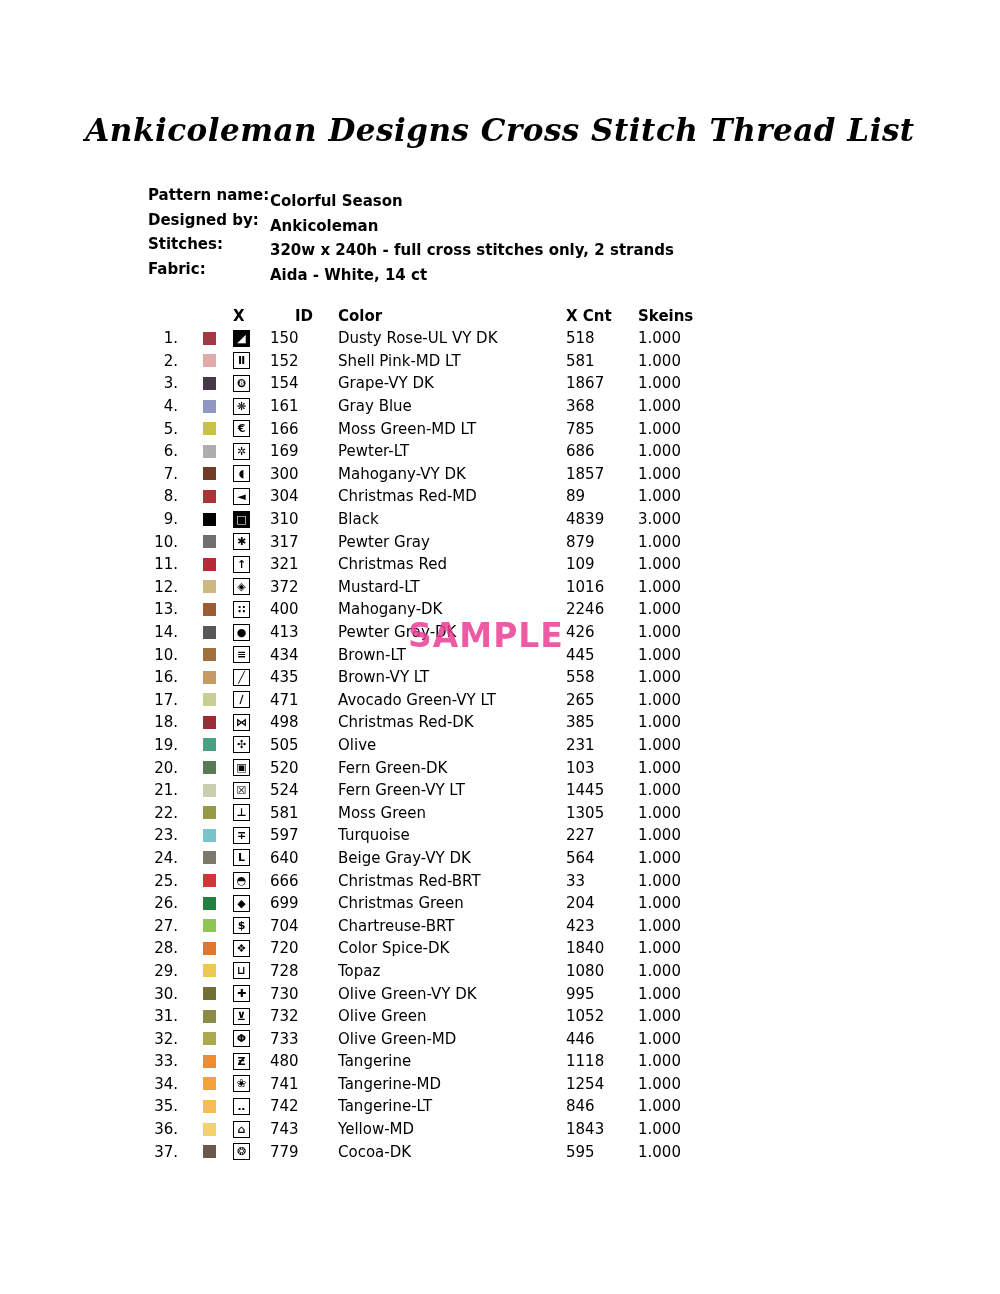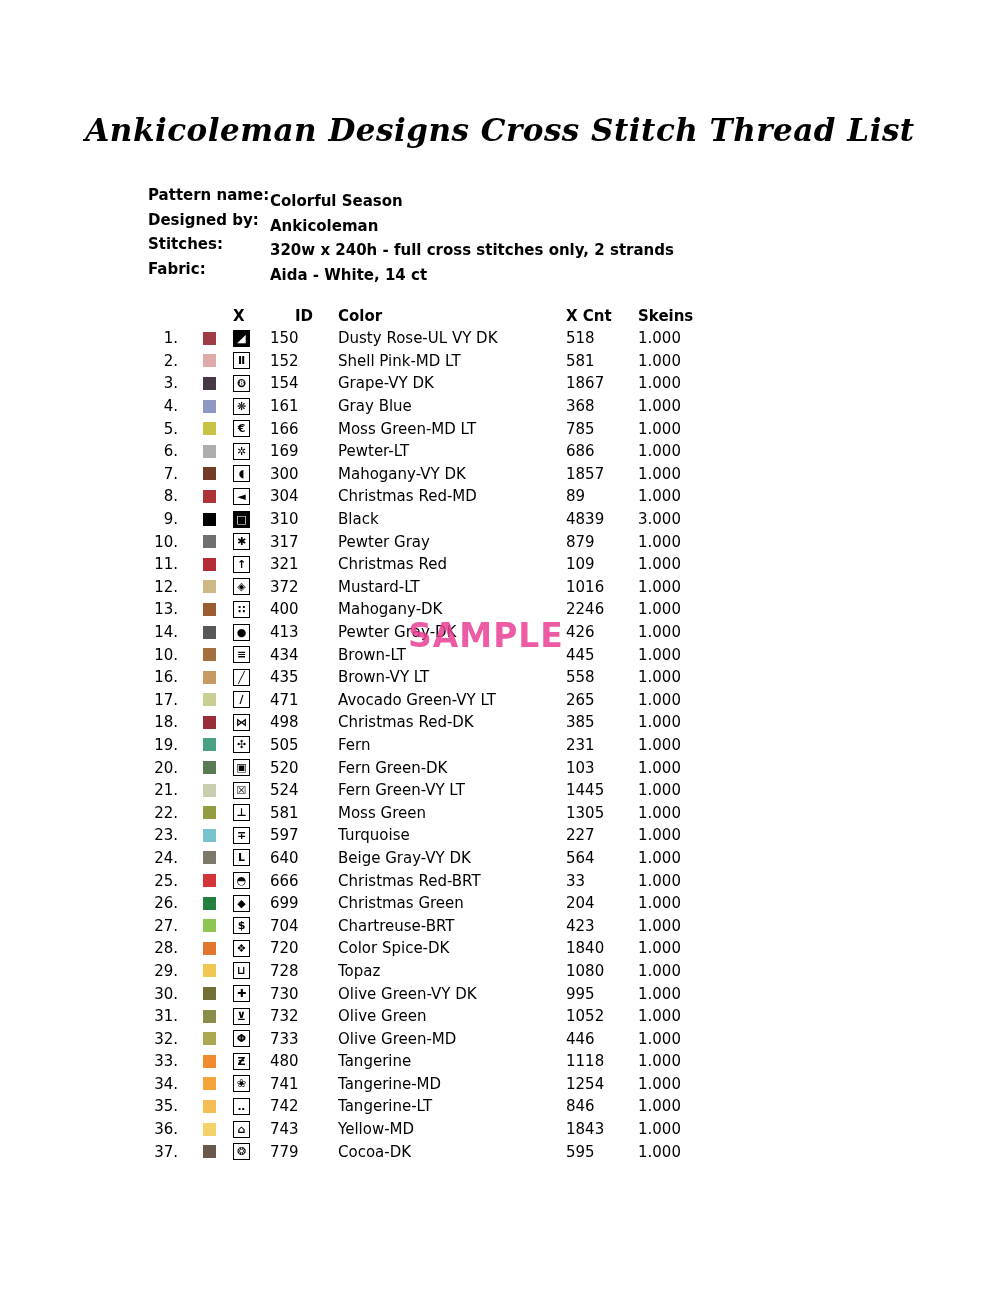--- a/index.html
+++ b/index.html
@@ -340,21 +340,21 @@
 
   <div class="row">
     <span class="c-num">19.</span>
     <span class="c-sw">
       <span class="swatch" style="background: rgb(71, 161, 130);"></span>
     </span>
     <span class="c-sym">
       <span class="symbox">✣</span>
     </span>
     <span class="c-id">505</span>
-    <span class="c-color">Fern</span>
+    <span class="c-color">Olive</span>
     <span class="c-xcnt">231</span>
     <span class="c-skeins">1.000</span>
   </div>
 
   <div class="row">
     <span class="c-num">20.</span>
     <span class="c-sw">
       <span class="swatch" style="background: rgb(90, 122, 84);"></span>
     </span>
     <span class="c-sym">

